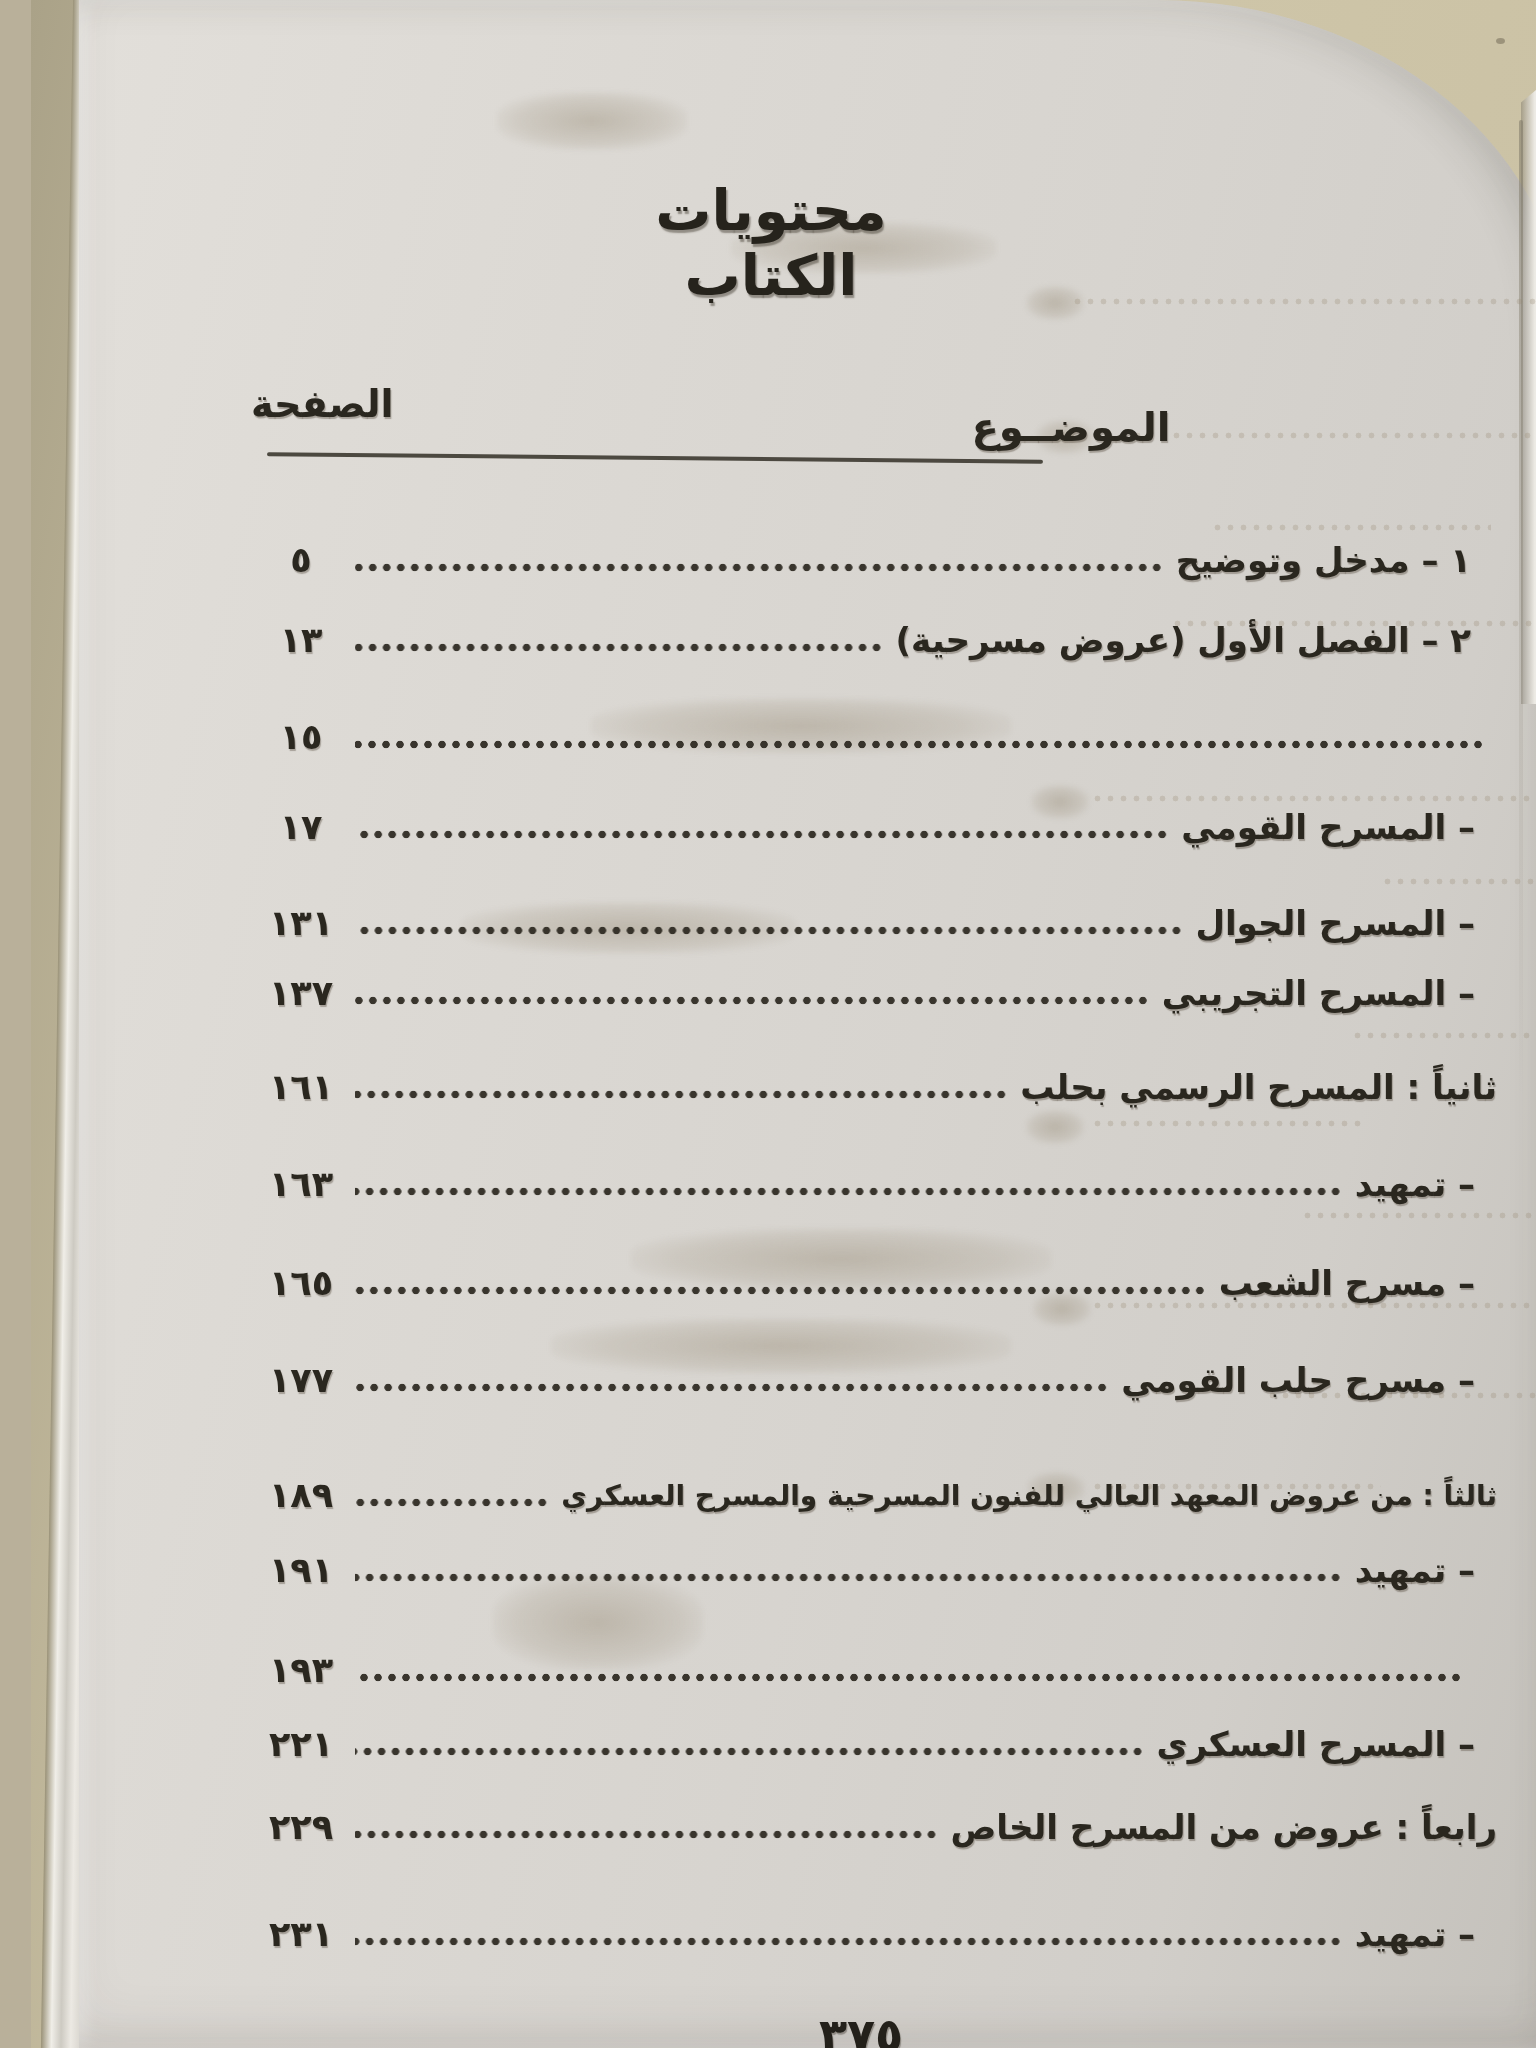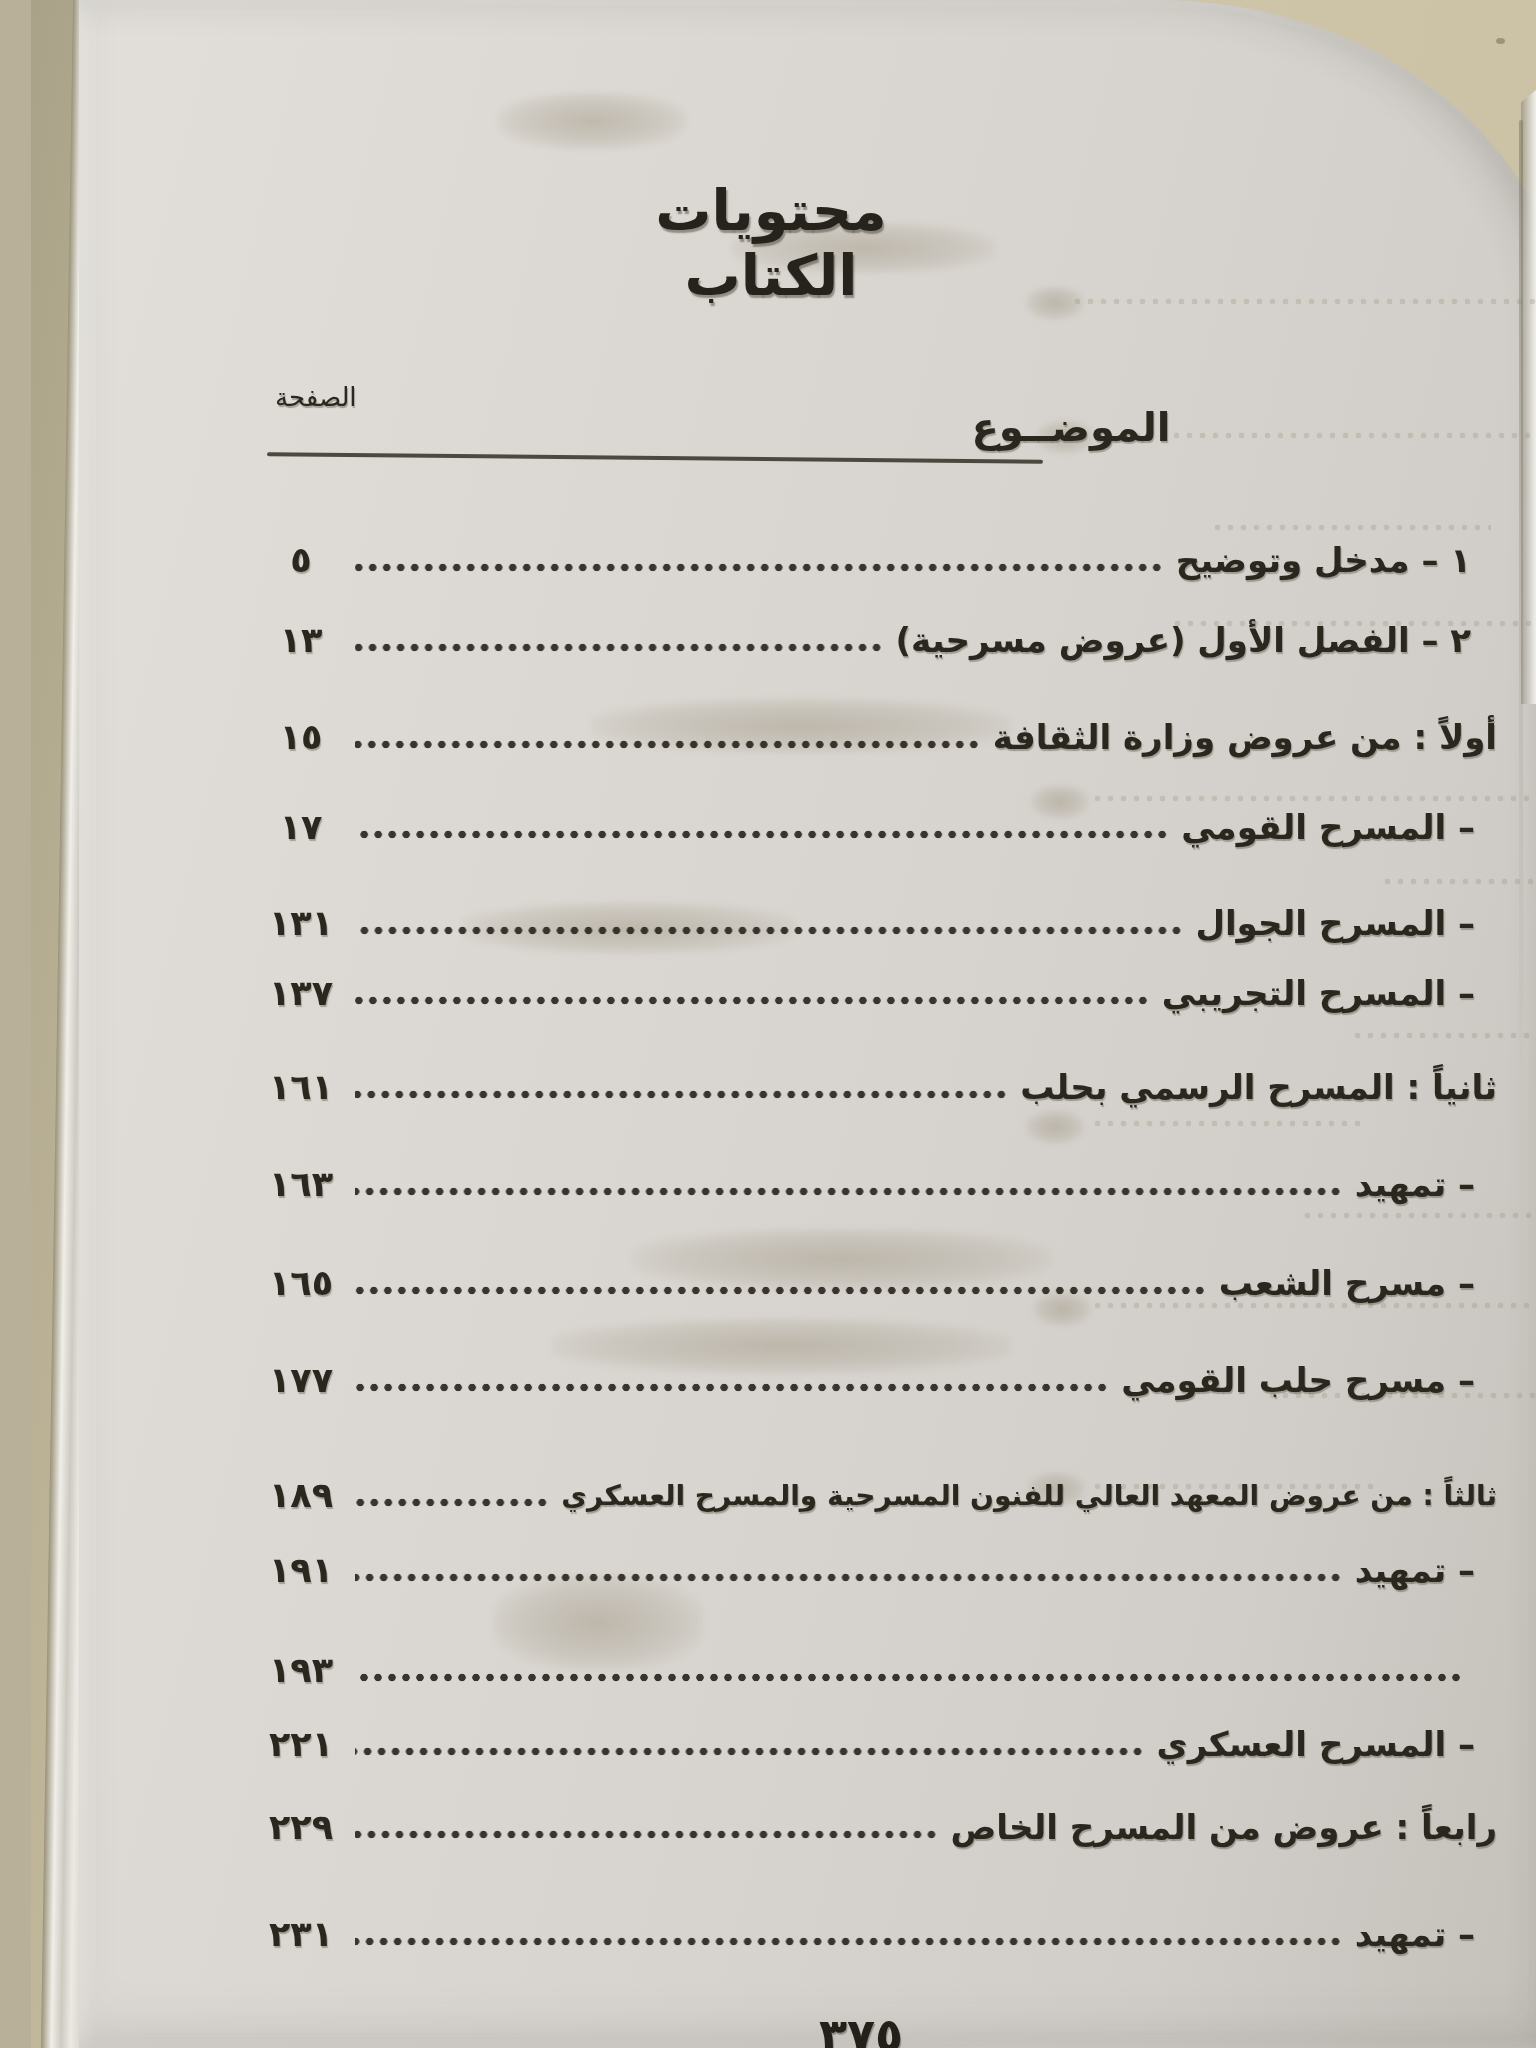--- a/index.html
+++ b/index.html
@@ -37,21 +37,21 @@
   .speck-red{position:absolute;right:16px;top:52px;width:15px;height:5px;background:#7d4033;opacity:.55;border-radius:3px;transform:rotate(32deg);}
   .speck-dark{position:absolute;right:62px;top:38px;width:9px;height:6px;background:#6b6450;opacity:.5;border-radius:50%;}
 
   
   .ink{color:#2a271f;text-shadow:1px 1.6px 1px rgba(75,66,52,.38);}
   .title{
     position:absolute;left:560px;top:178px;width:360px;text-align:center;
     font-size:56px;font-weight:700;margin:0;
     text-shadow:1.5px 2.5px 1.5px rgba(55,48,38,.45);color:#26231c;
   }
-  .hdr-page{position:absolute;left:244px;top:382px;font-size:26px;font-weight:400;}
+  .hdr-page{position:absolute;left:220px;top:382px;font-size:38px;font-weight:700;}
   .hdr-topic{position:absolute;left:940px;top:404px;width:200px;text-align:center;font-size:40px;font-weight:700;letter-spacing:0;}
   .rule{
     position:absolute;left:236px;top:456px;width:776px;height:3.5px;
     background:#38342b;border-radius:2px;transform:rotate(0.55deg);opacity:.88;
   }
 
   .toc-row{
     position:absolute;left:226px;right:70px;height:64px;
     display:flex;align-items:center;direction:rtl;
   }
@@ -137,21 +137,20 @@
         <span class="lbl ink">١ – مدخل وتوضيح</span>
         <span class="dots"></span>
         <span class="pg ink">٥</span>
       </div>
       <div class="toc-row lvl-numbered" style="top: 608px;">
         <span class="lbl ink">٢ – الفصل الأول (عروض مسرحية)</span>
         <span class="dots"></span>
         <span class="pg ink">١٣</span>
       </div>
       <div class="toc-row lvl-section" style="top: 705px;">
-        <span class="lbl ink">أولاً : من عروض وزارة الثقافة</span>
         <span class="dots"></span>
         <span class="pg ink">١٥</span>
       </div>
       <div class="toc-row lvl-sub" style="top: 795px;">
         <span class="lbl ink">– المسرح القومي</span>
         <span class="dots"></span>
         <span class="pg ink">١٧</span>
       </div>
       <div class="toc-row lvl-sub" style="top: 891px;">
         <span class="lbl ink">– المسرح الجوال</span>

